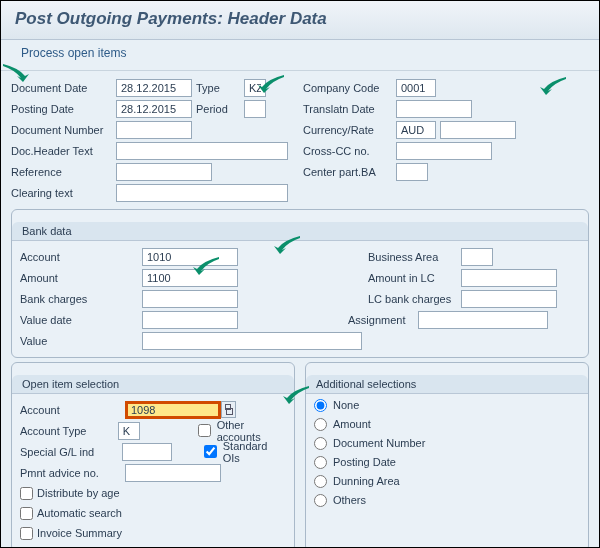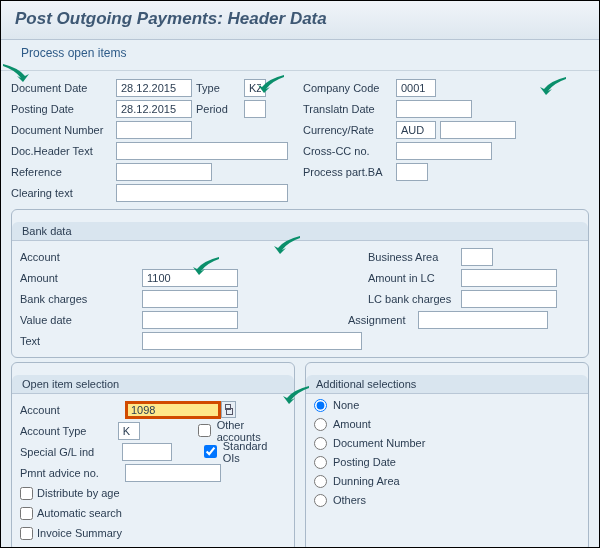--- a/index.html
+++ b/index.html
@@ -96,48 +96,49 @@
         <div class="row">
           <span class="lbl right">Currency/Rate</span>
           <input type="text" class="code" value="AUD" style="">
           <input type="text" class="date" style="margin-left: 4px;" value="">
         </div>
         <div class="row">
           <span class="lbl right">Cross-CC no.</span>
           <input type="text" class="std" value="" style="">
         </div>
         <div class="row">
-          <span class="lbl right">Process part.BA</span>
+          <span class="lbl right">Center part.BA</span>
           <input type="text" class="small" value="" style="">
         </div>
         <div class="row"></div>
       </div>
     </div>
 
     <div class="group">
       <div class="group-title">Bank data</div>
       <div class="grid">
         <div>
           <div class="row">
             <span class="lbl primary-w">Account</span>
+            <input type="text" class="std" value="1010" style="">
           </div>
           <div class="row">
             <span class="lbl primary-w">Amount</span>
             <input type="text" class="std" value="1100" style="">
           </div>
           <div class="row">
             <span class="lbl primary-w">Bank charges</span>
             <input type="text" class="std" value="" style="">
           </div>
           <div class="row">
             <span class="lbl primary-w">Value date</span>
             <input type="text" class="std" value="" style="">
           </div>
           <div class="row">
-            <span class="lbl primary-w">Text</span>
+            <span class="lbl primary-w">Value</span>
             <input type="text" class="xl" value="" style="">
           </div>
         </div>
         <div>
           <div class="row">
             <span class="lbl right">Business Area</span>
             <input type="text" class="small" value="" style="">
           </div>
           <div class="row">
             <span class="lbl right">Amount in LC</span>

